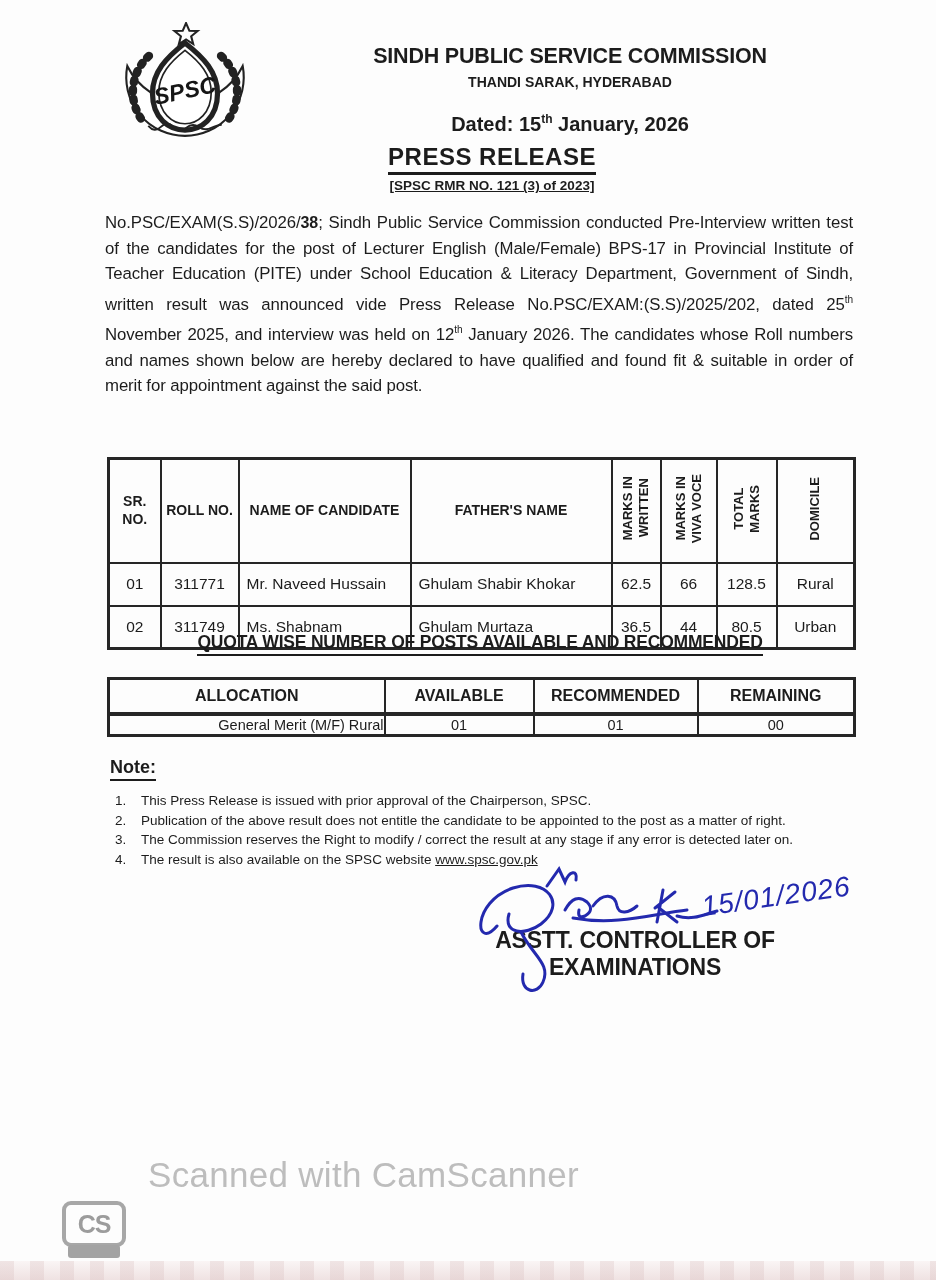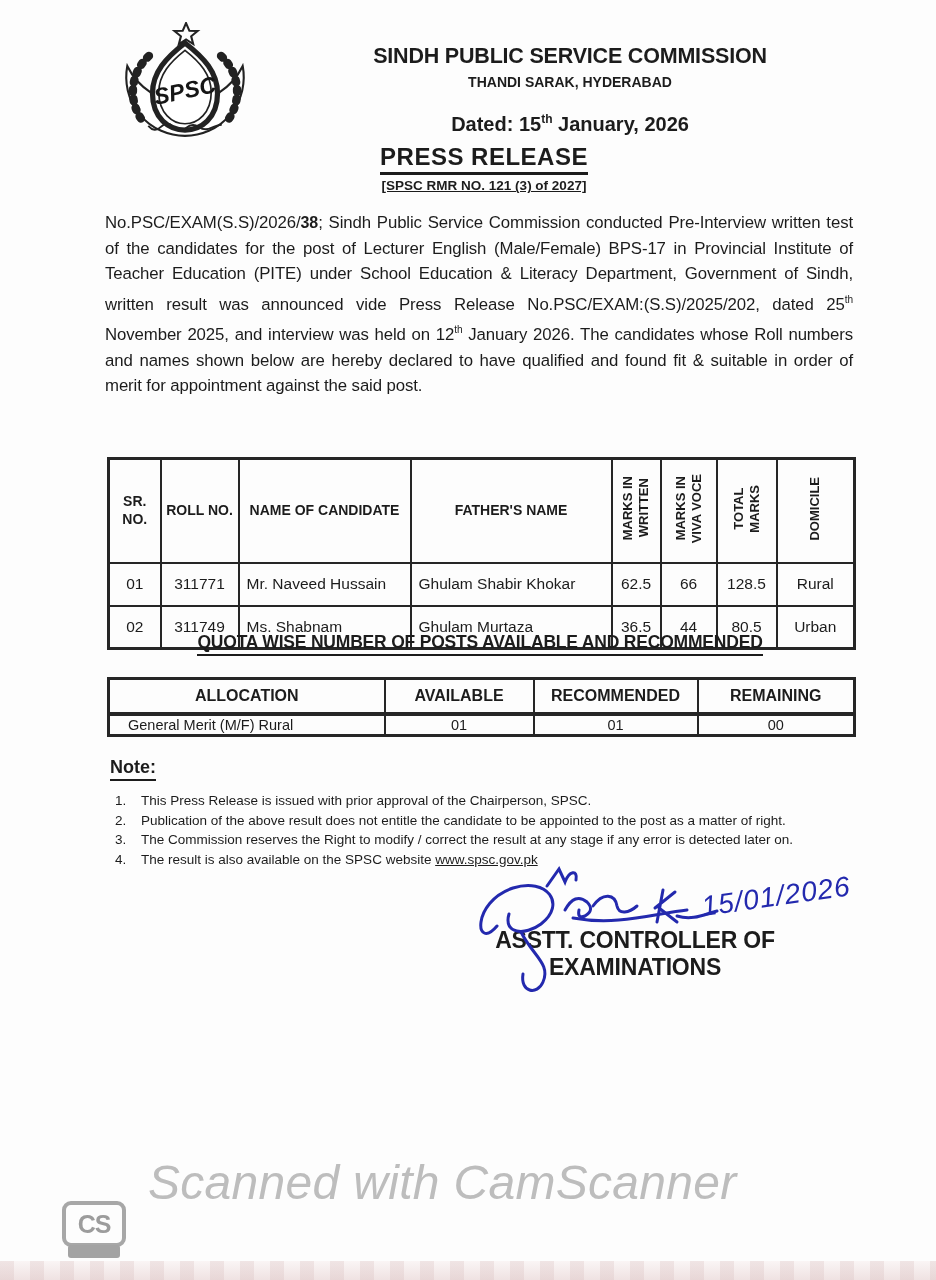--- a/index.html
+++ b/index.html
@@ -9,21 +9,21 @@
     font-family:"Liberation Sans",sans-serif;color:#1c1c1c;
   }
   
   .logo{position:absolute;left:106px;top:22px;width:158px;height:128px;}
   .hdr{position:absolute;left:270px;top:44px;width:600px;text-align:center;font-weight:700;}
   .hdr-org{font-size:21.5px;letter-spacing:-0.2px;}
   .hdr-addr{font-size:14px;margin-top:5px;}
   .hdr-date{font-size:20px;margin-top:22px;}
   .hdr sup{font-size:0.6em;}
   
-  .pr-block{position:absolute;left:114px;top:143px;width:740px;text-align:center;}
+  .pr-block{position:absolute;left:122px;top:143px;width:740px;text-align:center;}
   .pr-title{display:inline-block;font-size:24px;font-weight:700;letter-spacing:0.5px;
             border-bottom:3px solid #1c1c1c;padding-bottom:1px;}
   .pr-ref{font-size:13.5px;font-weight:700;text-decoration:underline;margin-top:3px;}
   
   .intro{position:absolute;left:105px;top:210px;width:748px;margin:0;
          font-size:16.8px;line-height:25.7px;text-align:justify;letter-spacing:-0.1px;}
   .intro .bnum{font-weight:700;font-size:16px;}
   .intro sup{font-size:0.6em;}
   
   .tbl-wrap{position:absolute;left:107px;width:746px;margin-top:25px;}
@@ -41,42 +41,42 @@
         font-size:13px;font-weight:700;text-align:center;line-height:1.2;}
   .vert span{display:block;}
   .quota-head{position:absolute;left:110px;top:632px;width:740px;text-align:center;}
   .quota-head span{display:inline-block;font-size:17.5px;font-weight:700;letter-spacing:-0.2px;
                    border-bottom:2.5px solid #1c1c1c;padding-bottom:1px;}
   .quota tr.hrow{height:35px;}
   .quota tr.drow{height:22px;}
   .quota th{font-size:16px;font-weight:700;text-align:center;vertical-align:middle;border-bottom-width:4px;}
   .quota td{font-size:14.5px;vertical-align:middle;}
   .quota .c{text-align:center;}
-  .quota .l{text-align:left;padding-left:18px;}
+  .quota .l{text-align:right;padding-left:18px;}
   
   .note-head{position:absolute;left:110px;top:757px;}
   .note-head span{display:inline-block;font-size:18px;font-weight:700;
                   border-bottom:2.5px solid #1c1c1c;padding-bottom:1px;}
   .notes{position:absolute;left:115px;top:791px;width:738px;margin:0;padding:0;
          list-style:none;counter-reset:n;font-size:13.5px;}
   .notes li{counter-increment:n;display:flex;line-height:19.5px;}
   .notes li::before{content:counter(n) ".";width:26px;flex:0 0 26px;}
   .notes .u{text-decoration:underline;}
   
   .sig-svg{position:absolute;left:425px;top:864px;width:450px;height:138px;}
   .sig-title{position:absolute;left:438px;top:927px;width:394px;text-align:center;
              font-size:23px;font-weight:700;letter-spacing:-0.2px;}
   
   .cs-icon{position:absolute;left:62px;top:1201px;width:64px;text-align:center;}
   .cs-box{box-sizing:border-box;width:64px;height:46px;border:4px solid #a7a7a7;border-radius:9px;
           display:flex;align-items:center;justify-content:center;
           font-size:25px;font-weight:700;color:#9c9c9c;letter-spacing:-1px;}
   .cs-tab{margin:-2px auto 0;width:52px;height:13px;background:#a3a3a3;border-radius:3px;}
-  .cs-text{position:absolute;left:148px;top:1155px;font-size:48px;font-weight:400;
-           letter-spacing:0.3px;font-style:italic;}
+  .cs-text{position:absolute;left:148px;top:1155px;font-size:35px;font-weight:400;
+           letter-spacing:0.3px;}
   
   .bottom-strip{position:absolute;left:0;top:1261px;width:936px;height:19px;
     background:
       repeating-linear-gradient(91deg, rgba(210,180,180,0.25) 0 14px, rgba(255,255,255,0) 14px 30px),
       linear-gradient(to bottom,#faf5f5,#efe2e2);}
 </style>
 </head>
 <body>
 
 <div class="page">
@@ -97,21 +97,21 @@
   </div>
 
   <div class="hdr">
     <div class="hdr-org">SINDH PUBLIC SERVICE COMMISSION</div>
     <div class="hdr-addr">THANDI SARAK, HYDERABAD</div>
     <div class="hdr-date"><span>Dated: 15</span><sup>th</sup><span> January, 2026</span></div>
   </div>
 
   <div class="pr-block">
     <div><span class="pr-title">PRESS RELEASE</span></div>
-    <div class="pr-ref">[SPSC RMR NO. 121 (3) of 2027]</div>
+    <div class="pr-ref">[SPSC RMR NO. 121 (3) of 2023]</div>
   </div>
 
   <p class="intro"><span>No.PSC/EXAM(S.S)/2026/</span><span class="bnum">38</span><span>; Sindh Public Service Commission conducted Pre-Interview written test of the candidates for the post of Lecturer English (Male/Female) BPS-17 in Provincial Institute of Teacher Education (PITE) under School Education &amp; Literacy Department, Government of Sindh, written result was announced vide Press Release No.PSC/EXAM:(S.S)/2025/202, dated 25</span><sup>th</sup><span> November 2025, and interview was held on 12</span><sup>th</sup><span> January 2026. The candidates whose Roll numbers and names shown below are hereby declared to have qualified and found fit &amp; suitable in order of merit for appointment against the said post.</span></p>
 
   <div class="tbl-wrap" style="top:432px;">
     <table class="results">
       <colgroup>
         <col style="width:52px">
           <col style="width:78px">
           <col style="width:172px">

